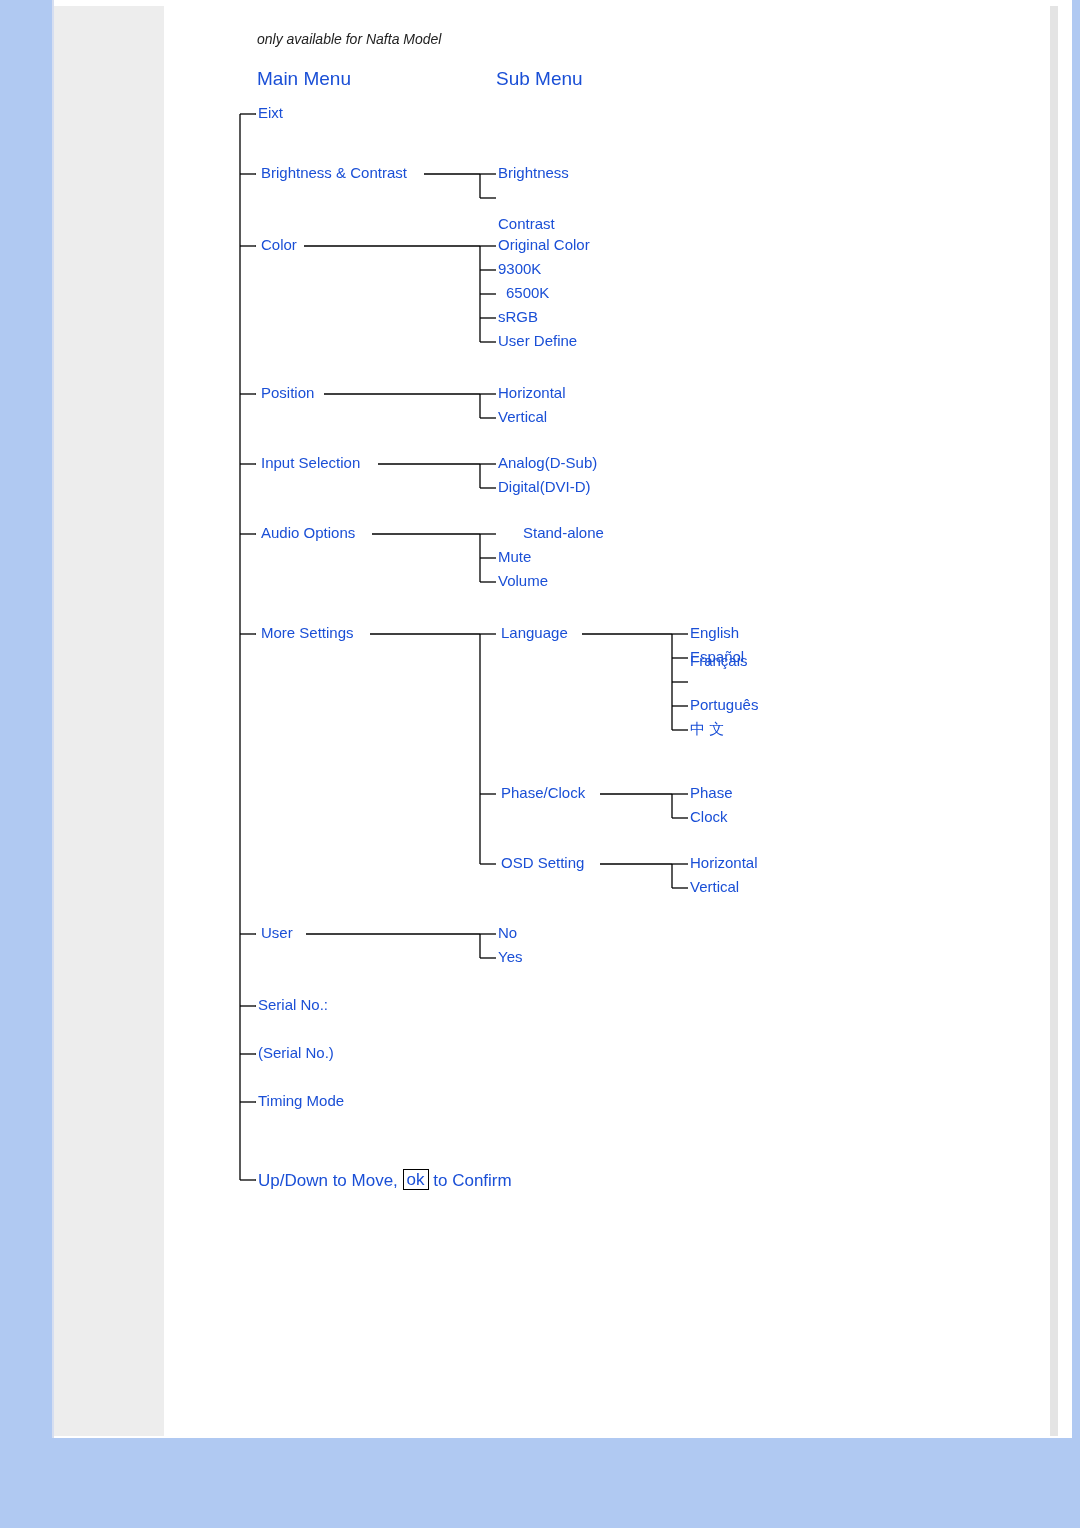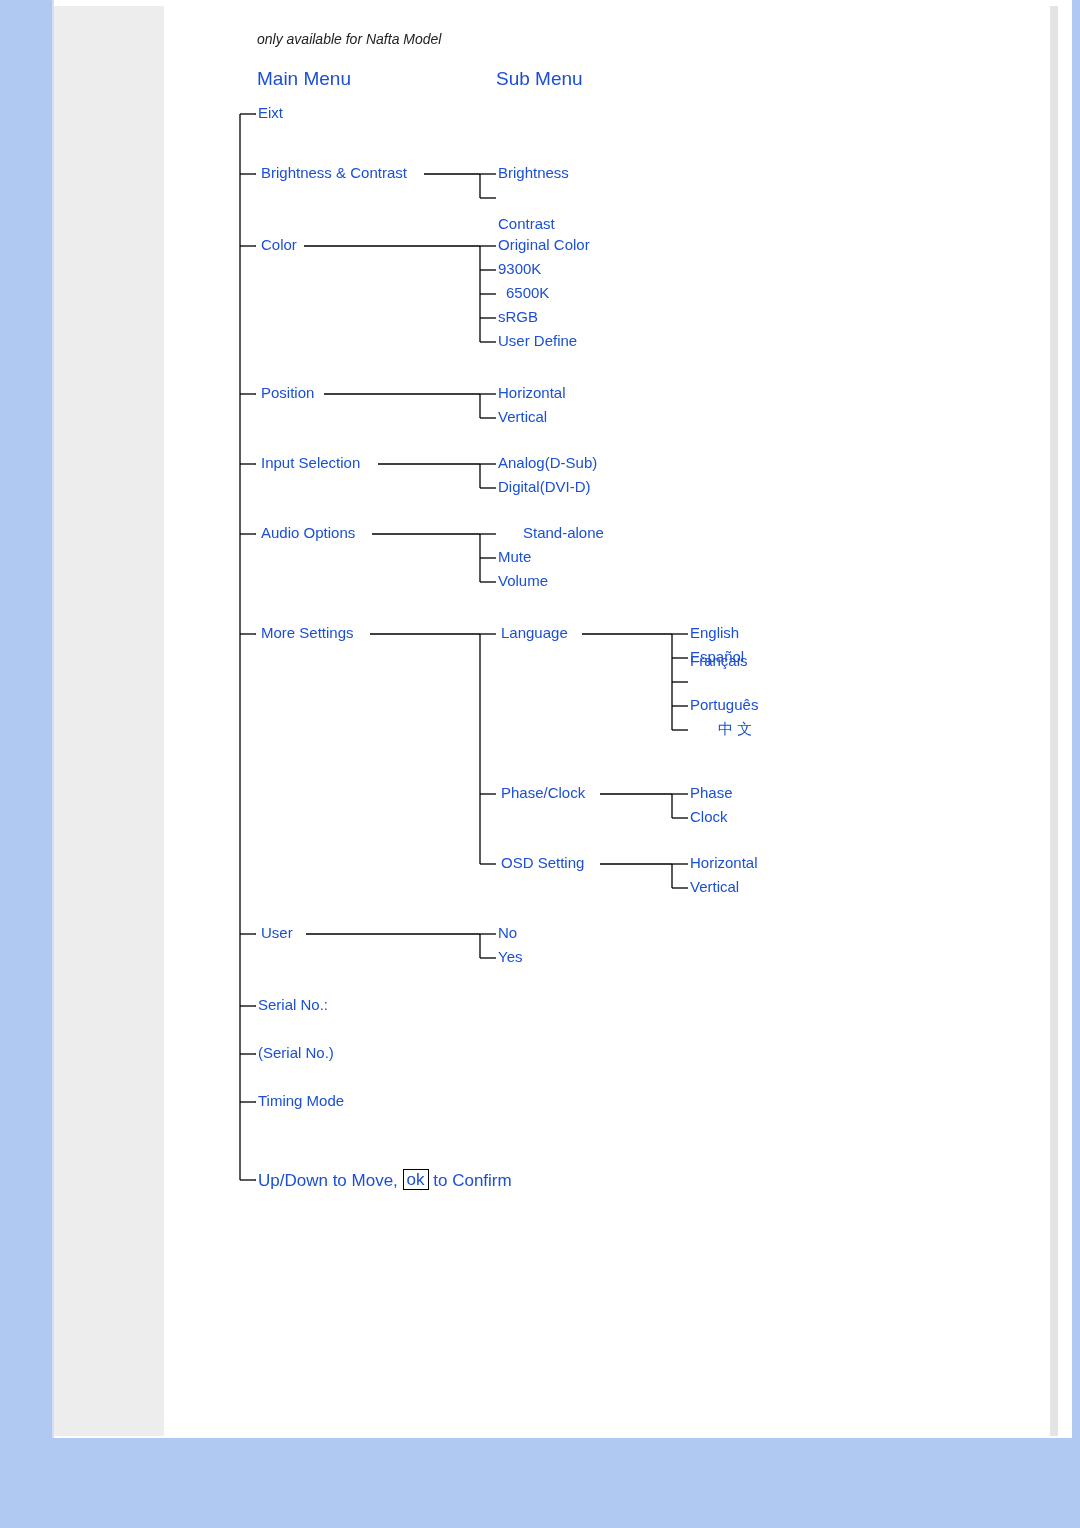--- a/index.html
+++ b/index.html
@@ -221,20 +221,20 @@
   <span class="lbl" style="left:446px; top:778px;">Phase/Clock</span>
   <span class="lbl" style="left:446px; top:848px;">OSD Setting</span>
 
   <span class="lbl nobg" style="left:446px; top:918px;">No</span>
   <span class="lbl nobg" style="left:446px; top:942px;">Yes</span>
 
   <span class="lbl nobg" style="left:638px; top:618px;">English</span>
   <span class="lbl nobg" style="left:638px; top:642px;">Español</span>
   <span class="lbl nobg" style="left:638px; top:646px;">Français</span>
   <span class="lbl nobg" style="left:638px; top:690px;">Português</span>
-  <span class="lbl nobg" style="left:638px; top:714px;margin-left:28px;">中 文</span>
+  <span class="lbl nobg" style="left:638px; top:714px;">中 文</span>
 
   <span class="lbl nobg" style="left:638px; top:778px;">Phase</span>
   <span class="lbl nobg" style="left:638px; top:802px;">Clock</span>
 
   <span class="lbl nobg" style="left:638px; top:848px;">Horizontal</span>
   <span class="lbl nobg" style="left:638px; top:872px;">Vertical</span>
 </div>
 
 </body></html>

